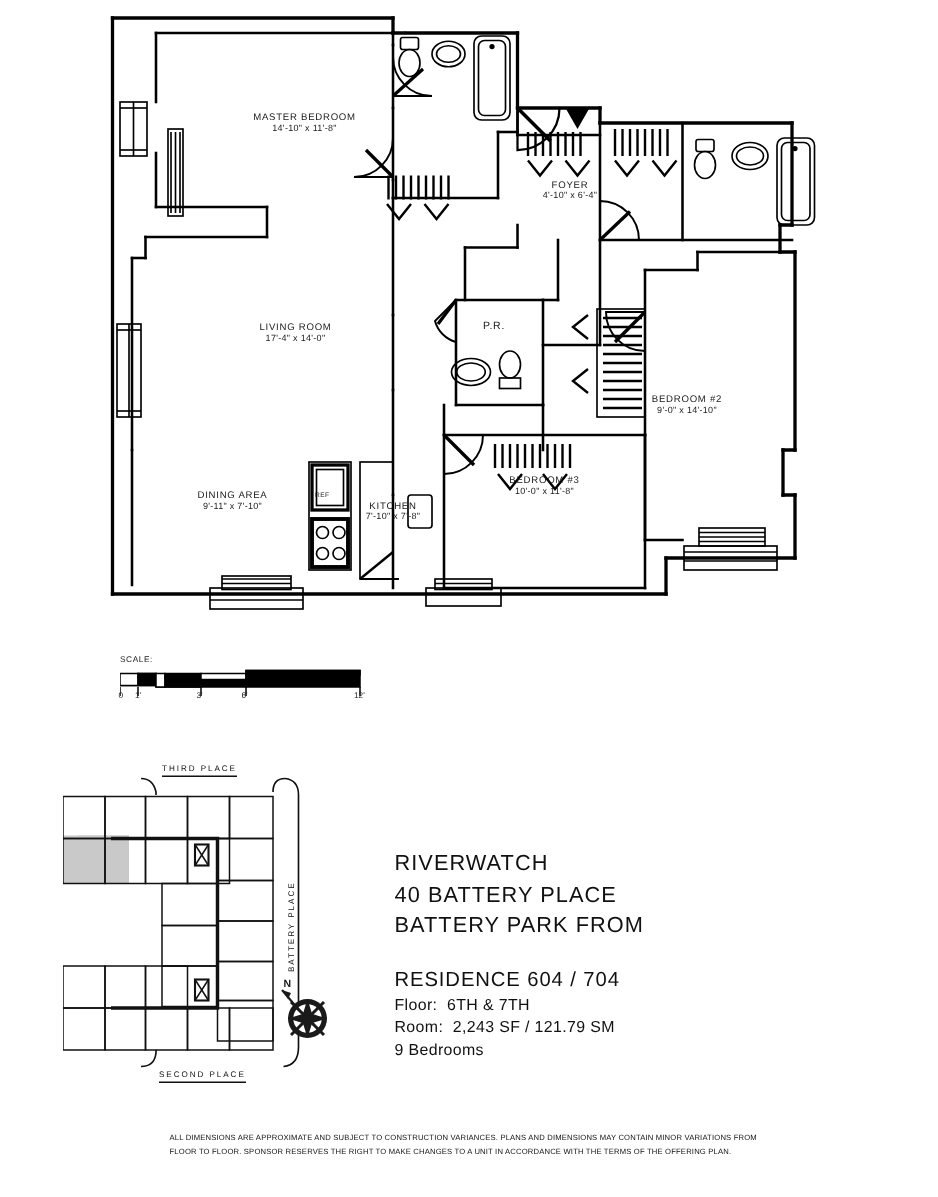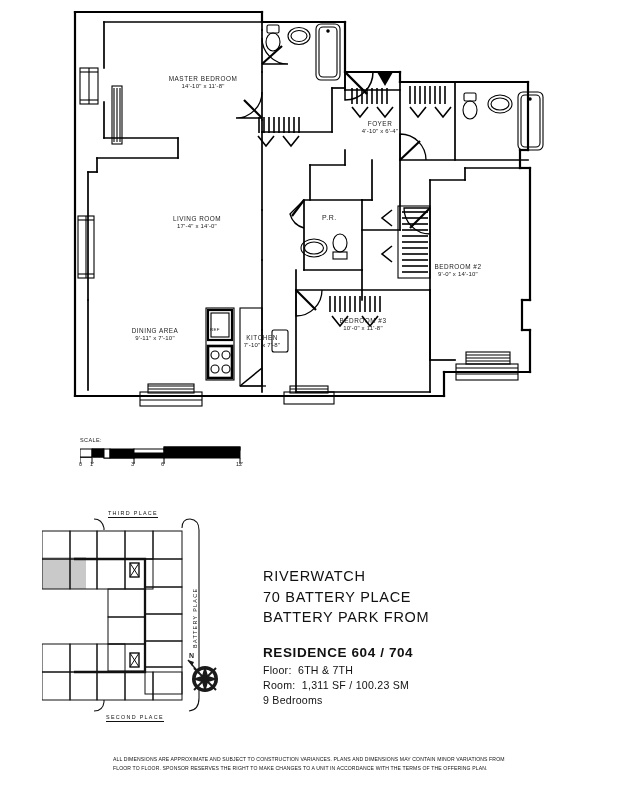--- a/index.html
+++ b/index.html
@@ -27,21 +27,21 @@
   #keyplan{position:absolute;left:42px;top:508px;width:205px;height:222px;}
   #keyplan .kp-label{position:absolute;font-size:5.4px;letter-spacing:1.3px;color:#111;}
   #keyplan .kp-label.u{border-bottom:1px solid #111;padding-bottom:1px;}
   #keyplan .kp-vert{position:absolute;font-size:5.4px;letter-spacing:1.3px;color:#111;
       transform:rotate(-90deg);transform-origin:left top;white-space:nowrap;}
 
   
   #info{position:absolute;left:263px;top:566px;width:300px;}
   #info .big{font-size:14.5px;letter-spacing:.7px;line-height:1.42;color:#111;font-weight:400;}
   #info .gap{height:17px;}
-  #info .res{font-size:13.5px;letter-spacing:.6px;color:#111;margin-bottom:3px;font-weight:bold;}
+  #info .res{font-size:13.5px;letter-spacing:.6px;color:#111;margin-bottom:3px;}
   #info .line{font-size:10.6px;letter-spacing:.25px;line-height:1.44;color:#111;}
 
   
   #disclaimer{position:absolute;left:113px;top:755px;width:500px;
      font-size:5.1px;line-height:1.85;letter-spacing:.12px;color:#111;}
 </style>
 </head>
 <body>
 
 <div class="sheet">
@@ -460,31 +460,31 @@
         <line x1="174" y1="160" x2="152" y2="182" stroke="#1a1a1a" stroke-width="2"></line>
         <line x1="157" y1="165" x2="146" y2="152" stroke="#1a1a1a" stroke-width="1.4"></line>
         <polygon points="146,152 152,154 150,158" fill="#1a1a1a"></polygon>
         <text x="147" y="150" font-family="'Liberation Sans',sans-serif" font-size="7" font-weight="bold" fill="#1a1a1a">N</text>
       </g>
     </svg>
   </div>
 
   <div id="info">
     <div class="big">RIVERWATCH</div>
-    <div class="big">70 BATTERY PLACE</div>
+    <div class="big">40 BATTERY PLACE</div>
     <div class="big">BATTERY PARK FROM</div>
     <div class="gap"></div>
     <div class="res">RESIDENCE 604 / 704</div>
     <div class="line">
       <span>Floor:</span>
       &nbsp;<span>6TH &amp; 7TH</span>
     </div>
     <div class="line">
       <span>Room:</span>
-      &nbsp;<span>1,311 SF / 100.23 SM</span>
+      &nbsp;<span>2,243 SF / 121.79 SM</span>
     </div>
     <div class="line">9 Bedrooms</div>
   </div>
 
   <div id="disclaimer">
     <div>ALL DIMENSIONS ARE APPROXIMATE AND SUBJECT TO CONSTRUCTION VARIANCES.  PLANS AND DIMENSIONS MAY CONTAIN MINOR VARIATIONS FROM</div>
     <div>FLOOR TO FLOOR.  SPONSOR RESERVES THE RIGHT TO MAKE CHANGES TO A UNIT IN ACCORDANCE  WITH THE TERMS OF THE OFFERING PLAN.</div>
   </div>
 
 </div>

